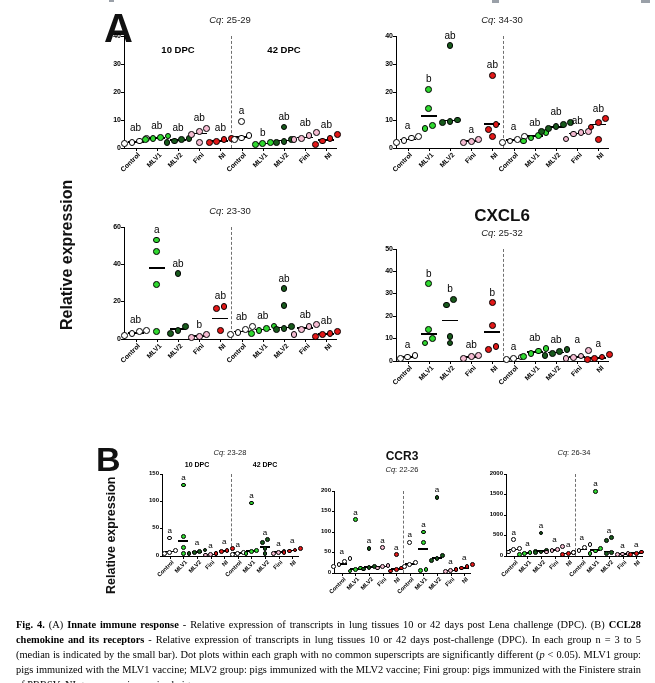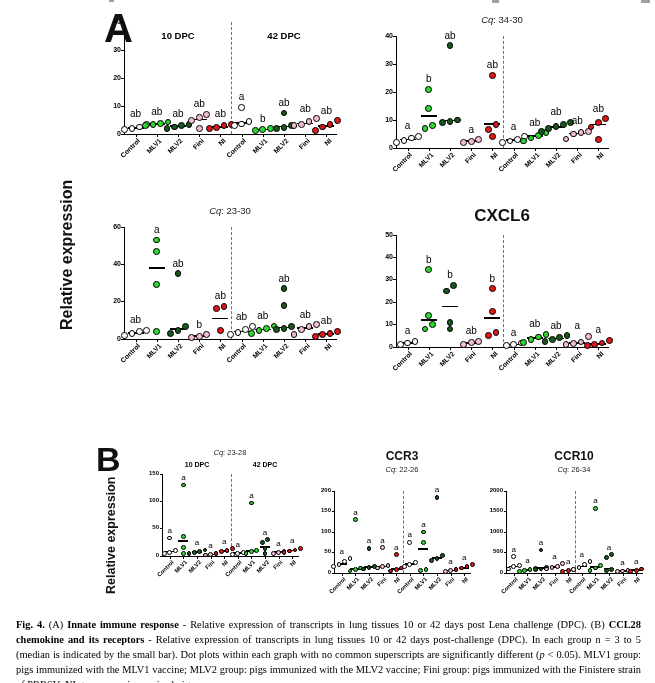--- a/index.html
+++ b/index.html
@@ -61,20 +61,21 @@
 
   <div class="panel-letter" id="panelA-letter">A</div>
   <div class="panel-letter" id="panelB-letter">B</div>
 
   <div class="vlabel" id="vlabelA">Relative expression</div>
   <div class="vlabel" id="vlabelB">Relative expression</div>
 
   <div class="grid" id="panelA-grid">
 
     <div class="chart chartA">
+      <div class="chart-cq"><i>Cq</i><span>: </span><span>25-29</span></div>
       <div class="plot">
           <div class="y-tick-mark" style="left: -4px; top: 111.5px; width: 4px;"></div>
           <span class="y-tick-label" style="top: 107.5px;">0</span>
           <div class="y-tick-mark" style="left: -4px; top: 83.5px; width: 4px;"></div>
           <span class="y-tick-label" style="top: 79.5px;">10</span>
           <div class="y-tick-mark" style="left: -4px; top: 55.5px; width: 4px;"></div>
           <span class="y-tick-label" style="top: 51.5px;">20</span>
           <div class="y-tick-mark" style="left: -4px; top: 27.5px; width: 4px;"></div>
           <span class="y-tick-label" style="top: 23.5px;">30</span>
           <div class="y-tick-mark" style="left: -4px; top: -0.5px; width: 4px;"></div>
@@ -356,20 +357,21 @@
           <span class="x-label" style="right: 93.4px;">Control</span>
           <span class="x-label" style="right: 72.2px;">MLV1</span>
           <span class="x-label" style="right: 51px;">MLV2</span>
           <span class="x-label" style="right: 29.8px;">Fini</span>
           <span class="x-label" style="right: 8.6px;">NI</span>
         </div>
     </div>
 
     <div class="chart chartA">
       <div class="chart-title">CXCL6</div>
+      <div class="chart-cq"><i>Cq</i><span>: </span><span>25-32</span></div>
       <div class="plot">
           <div class="y-tick-mark" style="left: -4px; top: 111.5px; width: 4px;"></div>
           <span class="y-tick-label" style="top: 107.5px;">0</span>
           <div class="y-tick-mark" style="left: -4px; top: 89.1px; width: 4px;"></div>
           <span class="y-tick-label" style="top: 85.1px;">10</span>
           <div class="y-tick-mark" style="left: -4px; top: 66.7px; width: 4px;"></div>
           <span class="y-tick-label" style="top: 62.7px;">20</span>
           <div class="y-tick-mark" style="left: -4px; top: 44.3px; width: 4px;"></div>
           <span class="y-tick-label" style="top: 40.3px;">30</span>
           <div class="y-tick-mark" style="left: -4px; top: 21.9px; width: 4px;"></div>
@@ -652,21 +654,20 @@
           <span class="x-label" style="right: 72.8px;">NI</span>
           <span class="x-label" style="right: 59.2px;">Control</span>
           <span class="x-label" style="right: 45.6px;">MLV1</span>
           <span class="x-label" style="right: 32px;">MLV2</span>
           <span class="x-label" style="right: 18.4px;">Fini</span>
           <span class="x-label" style="right: 4.8px;">NI</span>
         </div>
     </div>
 
     <div class="chart chartB">
-      <div class="chart-title">CCR10</div>
       <div class="chart-cq"><i>Cq</i><span>: </span><span>26-34</span></div>
       <div class="plot">
           <div class="y-tick-mark" style="left: -3px; top: 81.5px; width: 3px;"></div>
           <span class="y-tick-label" style="top: 77.5px;">0</span>
           <div class="y-tick-mark" style="left: -3px; top: 61px; width: 3px;"></div>
           <span class="y-tick-label" style="top: 57px;">500</span>
           <div class="y-tick-mark" style="left: -3px; top: 40.5px; width: 3px;"></div>
           <span class="y-tick-label" style="top: 36.5px;">1000</span>
           <div class="y-tick-mark" style="left: -3px; top: 20px; width: 3px;"></div>
           <span class="y-tick-label" style="top: 16px;">1500</span>

